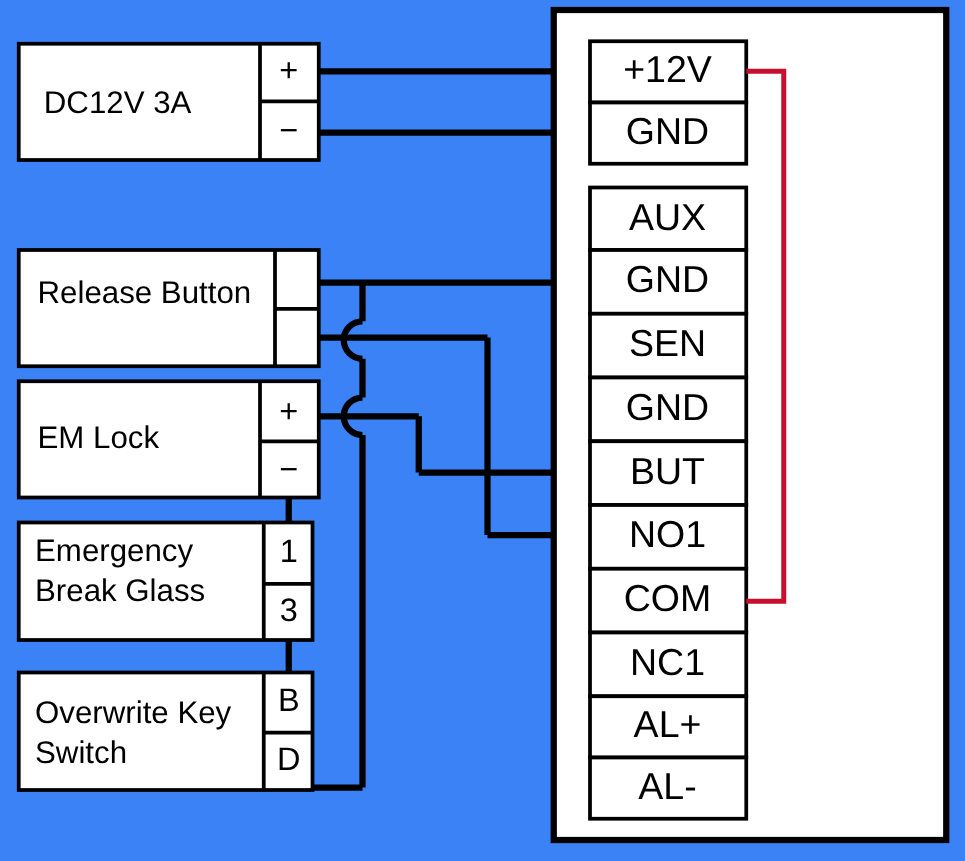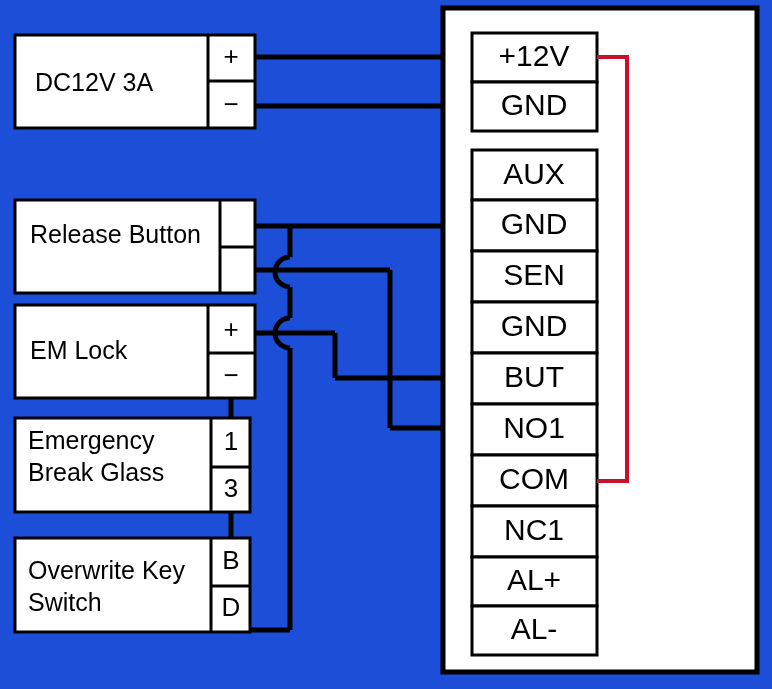--- a/index.html
+++ b/index.html
@@ -7,21 +7,21 @@
     padding: 0;
     background: #ffffff;
   }
   body {
     font-family: "Liberation Sans", sans-serif;
   }
   #diagram-root {
     position: relative;
     width: 772px;
     height: 689px;
-    background: #1d4ed8;
+    background: #3b82f6;
     overflow: hidden;
   }
   svg#wiring-svg {
     position: absolute;
     left: 0;
     top: 0;
     width: 772px;
     height: 689px;
     display: block;
   }

